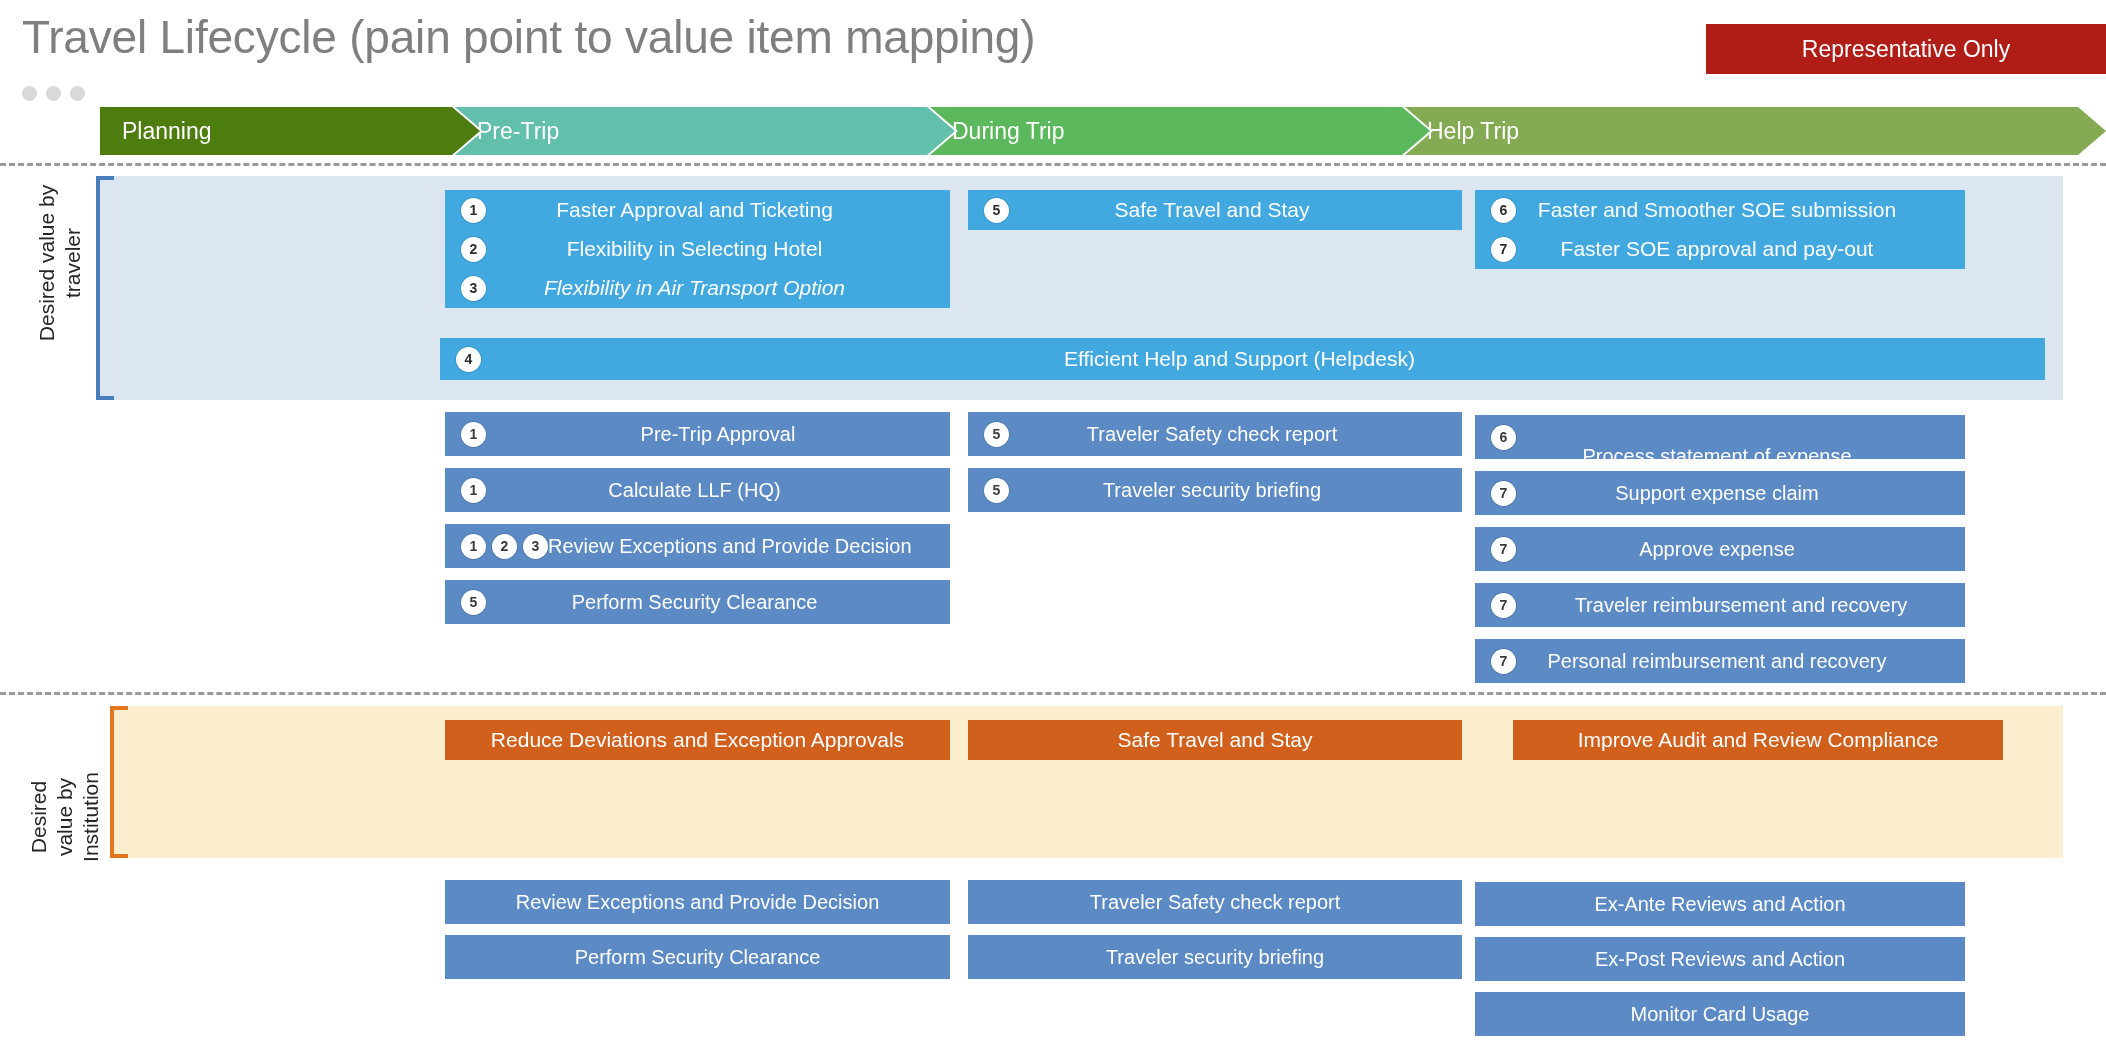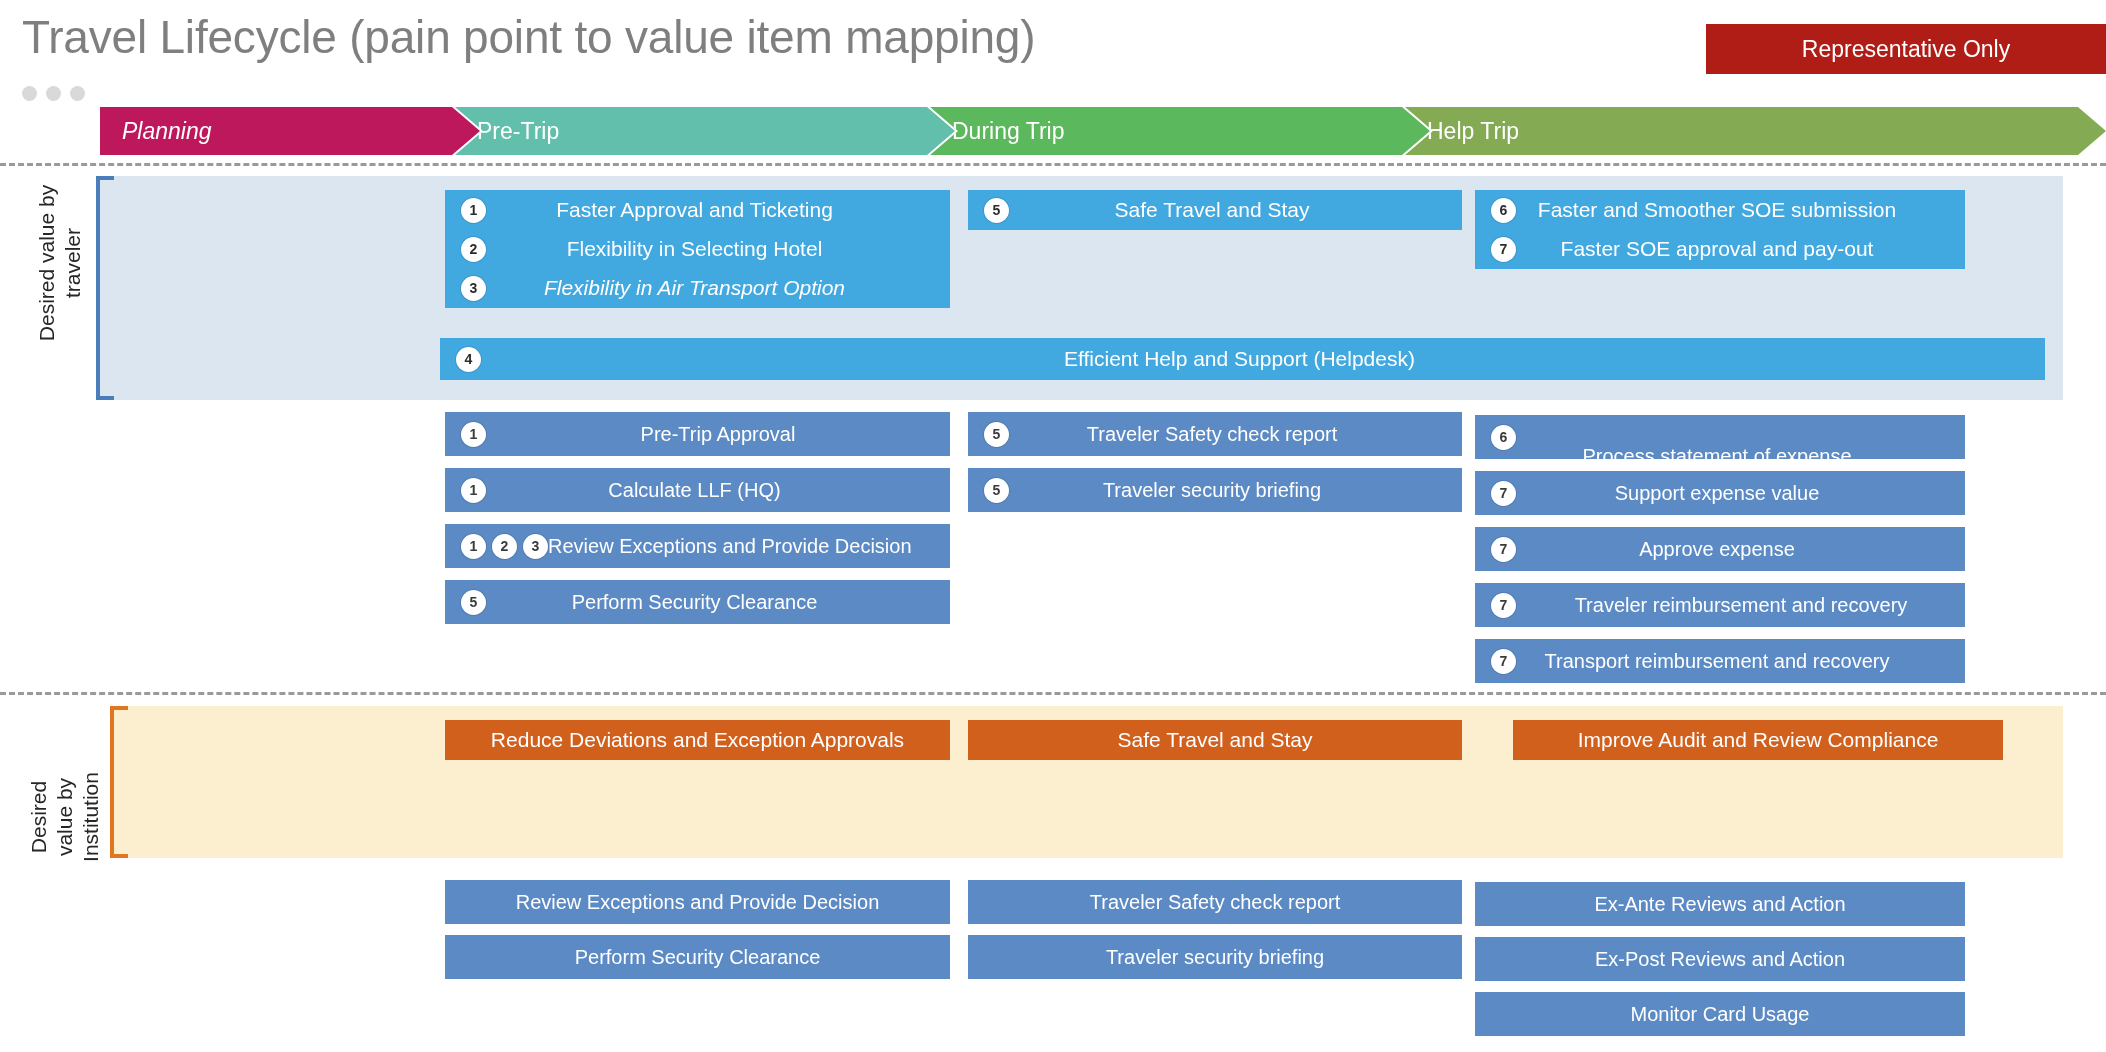--- a/index.html
+++ b/index.html
@@ -34,22 +34,22 @@
 
   
   .phasebar { position: absolute; left: 100px; top: 107px; width: 2006px; height: 48px; }
   .phase {
     position: absolute; top: 0; height: 48px;
     color: #ffffff; font-size: 23px;
     display: flex; align-items: center;
     padding-left: 22px;
     white-space: nowrap;
   }
-  .p0 { left: 0;     width: 380px;  background: #be185d;
-        clip-path: polygon(0 0, 352px 0, 380px 50%, 352px 100%, 0 100%); font-style: italic; }
+  .p0 { left: 0;     width: 380px;  background: #4d7c0f;
+        clip-path: polygon(0 0, 352px 0, 380px 50%, 352px 100%, 0 100%); }
   .p1 { left: 355px; width: 500px;  background: #61bfab;
         clip-path: polygon(0 0, 472px 0, 500px 50%, 472px 100%, 0 100%, 28px 50%); }
   .p2 { left: 830px; width: 500px;  background: #5cb85c;
         clip-path: polygon(0 0, 472px 0, 500px 50%, 472px 100%, 0 100%, 28px 50%); }
   .p3 { left: 1305px; width: 701px; background: #84ab54;
         clip-path: polygon(0 0, 673px 0, 701px 50%, 673px 100%, 0 100%, 28px 50%); }
 
   
   .dashline { position: absolute; left: 0; width: 2106px; height: 0;
               border-top: 3px dashed #9a9a9a; }
@@ -245,39 +245,39 @@
       <div class="box proc-box" style="left: 1475px; top: 415px; width: 490px; height: 44px;">
         <div class="badges">
           <span class="badge">6</span>
         </div>
         <span class="label" style="padding-right: 47px; margin-top: 38px;">Process statement of expense</span>
       </div>
       <div class="box proc-box" style="left: 1475px; top: 471px; width: 490px; height: 44px;">
         <div class="badges">
           <span class="badge">7</span>
         </div>
-        <span class="label" style="padding-right: 47px;">Support expense value</span>
+        <span class="label" style="padding-right: 47px;">Support expense claim</span>
       </div>
       <div class="box proc-box" style="left: 1475px; top: 527px; width: 490px; height: 44px;">
         <div class="badges">
           <span class="badge">7</span>
         </div>
         <span class="label" style="padding-right: 47px;">Approve expense</span>
       </div>
       <div class="box proc-box" style="left: 1475px; top: 583px; width: 490px; height: 44px;">
         <div class="badges">
           <span class="badge">7</span>
         </div>
         <span class="label" style="padding-right: 47px; padding-left: 48px;">Traveler reimbursement and recovery</span>
       </div>
       <div class="box proc-box" style="left: 1475px; top: 639px; width: 490px; height: 44px;">
         <div class="badges">
           <span class="badge">7</span>
         </div>
-        <span class="label" style="padding-right: 47px;">Transport reimbursement and recovery</span>
+        <span class="label" style="padding-right: 47px;">Personal reimbursement and recovery</span>
       </div>
       <div class="box inst-box" style="left: 445px; top: 720px; width: 505px; height: 40px;">
         <span class="label">Reduce Deviations and Exception Approvals</span>
       </div>
       <div class="box inst-box" style="left: 968px; top: 720px; width: 494px; height: 40px;">
         <span class="label">Safe Travel and Stay</span>
       </div>
       <div class="box inst-box" style="left: 1513px; top: 720px; width: 490px; height: 40px;">
         <span class="label">Improve Audit and Review Compliance</span>
       </div>

